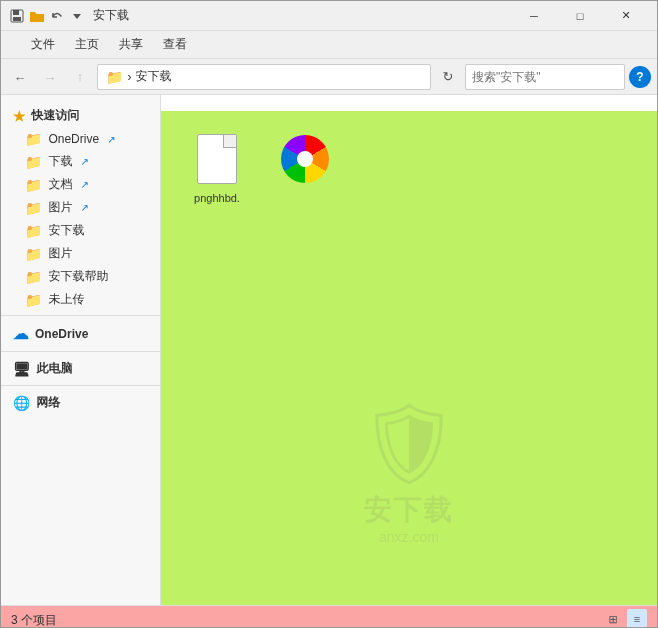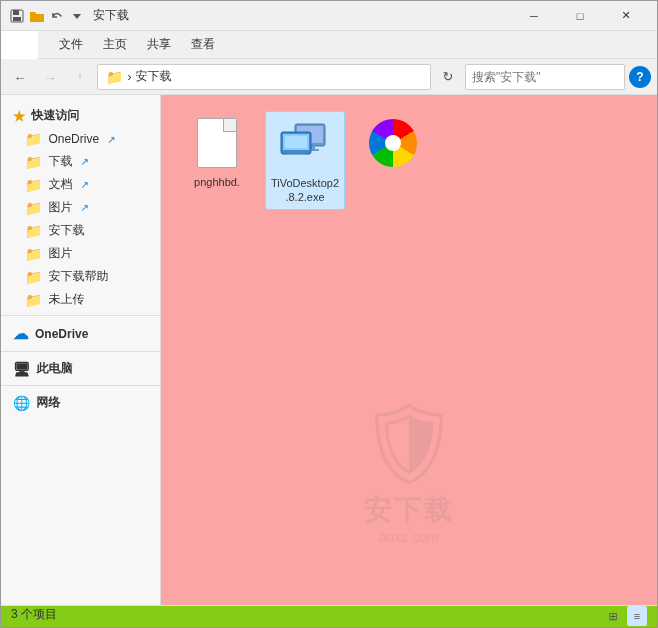--- a/index.html
+++ b/index.html
@@ -55,23 +55,22 @@
       font-size: 11px;
       color: #333;
     }
 
     
     .menu-bar {
       height: 28px;
       background: #f0f0f0;
       display: flex;
       align-items: center;
-      padding: 0 11px;
+      padding: 0 20px;
       border-bottom: 1px solid #ddd;
-      margin-left: 37px;
     }
     .menu-item {
       padding: 4px 10px;
       cursor: pointer;
       font-size: 12px;
       color: #333;
       border-radius: 2px;
     }
 
     
@@ -200,24 +199,25 @@
     }
     .sidebar-divider {
       height: 1px;
       background: #ddd;
       margin: 4px 0;
     }
 
     
     .content-area {
       flex: 1;
-      background: #fca5a5;
+      background: #bef264;
       padding: 16px;
       position: relative;
       overflow: hidden;
+      margin-top: 16px;
     }
 
     
     .file-grid {
       display: flex;
       flex-wrap: wrap;
       gap: 8px;
       align-content: flex-start;
     }
     .file-item {
@@ -292,24 +292,24 @@
       letter-spacing: 2px;
     }
     .watermark-sub {
       font-size: 14px;
       color: #666;
     }
 
     
     .status-bar {
       height: 24px;
-      background: #84cc16;
+      background: #fca5a5;
       border-top: 1px solid #ddd;
       display: flex;
-      align-items: flex-start;
+      align-items: flex-end;
       padding: 0 10px;
       font-size: 12px;
       color: #333;
       justify-content: space-between;
     }
     .status-right {
       display: flex;
       align-items: center;
       gap: 4px;
     }
@@ -494,40 +494,20 @@
   <div class="content-area">
     <div class="file-grid">
 
       <div class="file-item">
         <div class="file-icon-wrapper">
           <div class="icon-file"></div>
         </div>
         <span class="file-label">pnghhbd.</span>
       </div>
 
-      <div class="file-item selected">
-        <div class="file-icon-wrapper">
-
-          <svg width="56" height="52" viewBox="0 0 56 52">
-
-            <rect x="18" y="6" width="30" height="22" rx="2" fill="#6699cc" stroke="#4477aa" stroke-width="1"></rect>
-            <rect x="20" y="8" width="26" height="17" fill="#99bbee"></rect>
-            <rect x="28" y="28" width="10" height="4" fill="#6699cc"></rect>
-            <rect x="24" y="31" width="18" height="2" fill="#6699cc"></rect>
-
-            <rect x="4" y="14" width="30" height="22" rx="2" fill="#4488cc" stroke="#2266aa" stroke-width="1"></rect>
-            <rect x="6" y="16" width="26" height="16" fill="#88ccff"></rect>
-
-            <rect x="8" y="18" width="22" height="12" fill="#aaddff"></rect>
-            <rect x="14" y="32" width="10" height="3" fill="#4488cc"></rect>
-            <rect x="10" y="34" width="18" height="2" fill="#4488cc"></rect>
-          </svg>
-        </div>
-        <span class="file-label">TiVoDesktop2.8.2.exe</span>
-      </div>
 
       <div class="file-item">
         <div class="file-icon-wrapper">
           <div class="colorful-icon">
             <div class="colorful-inner"></div>
           </div>
         </div>
       </div>
 
     </div>

